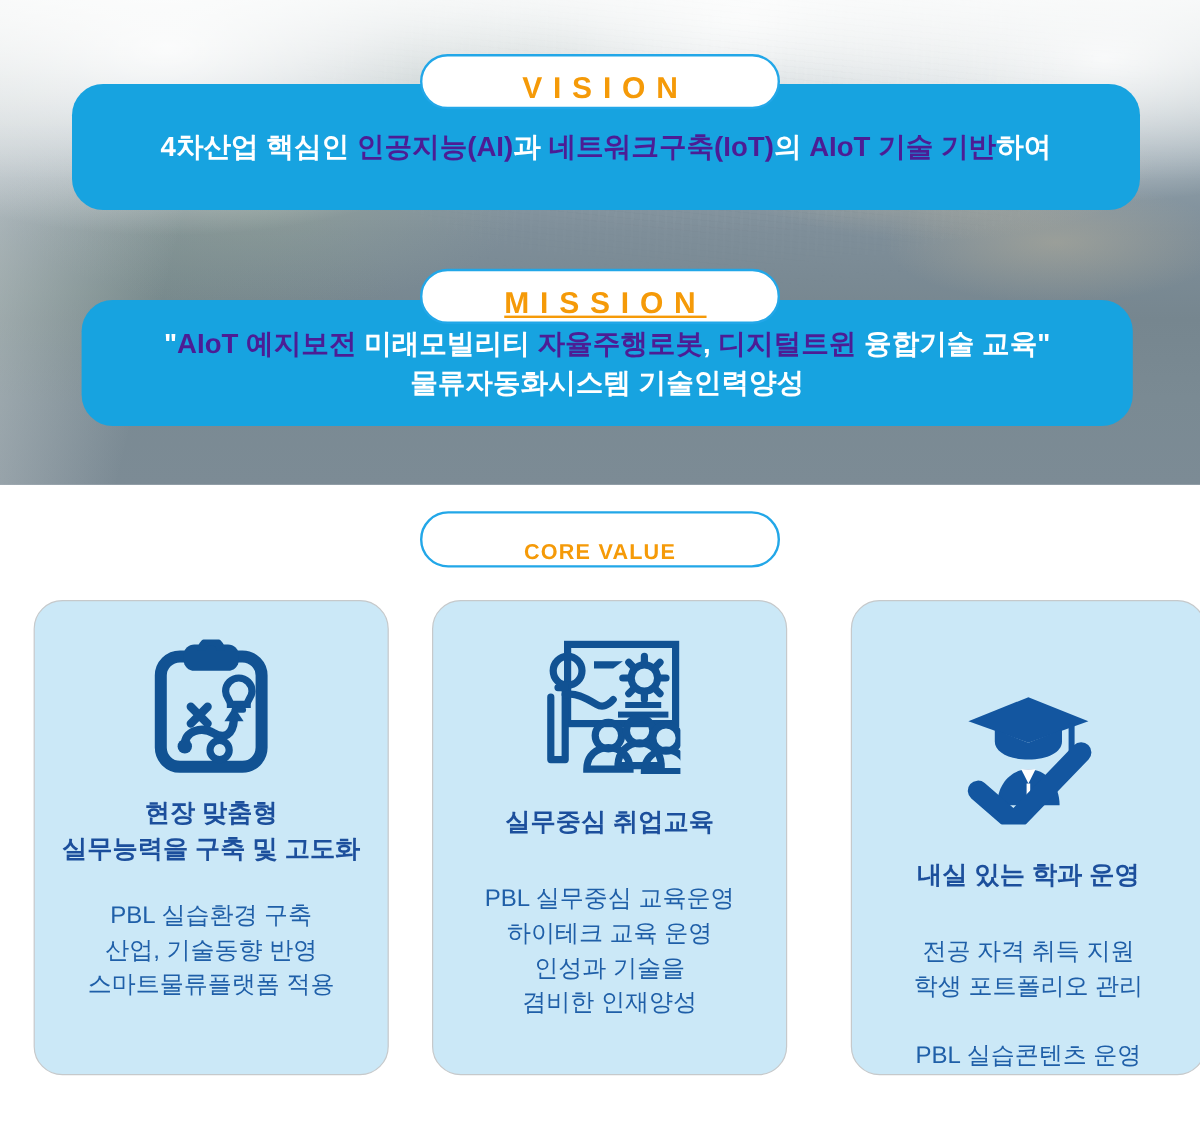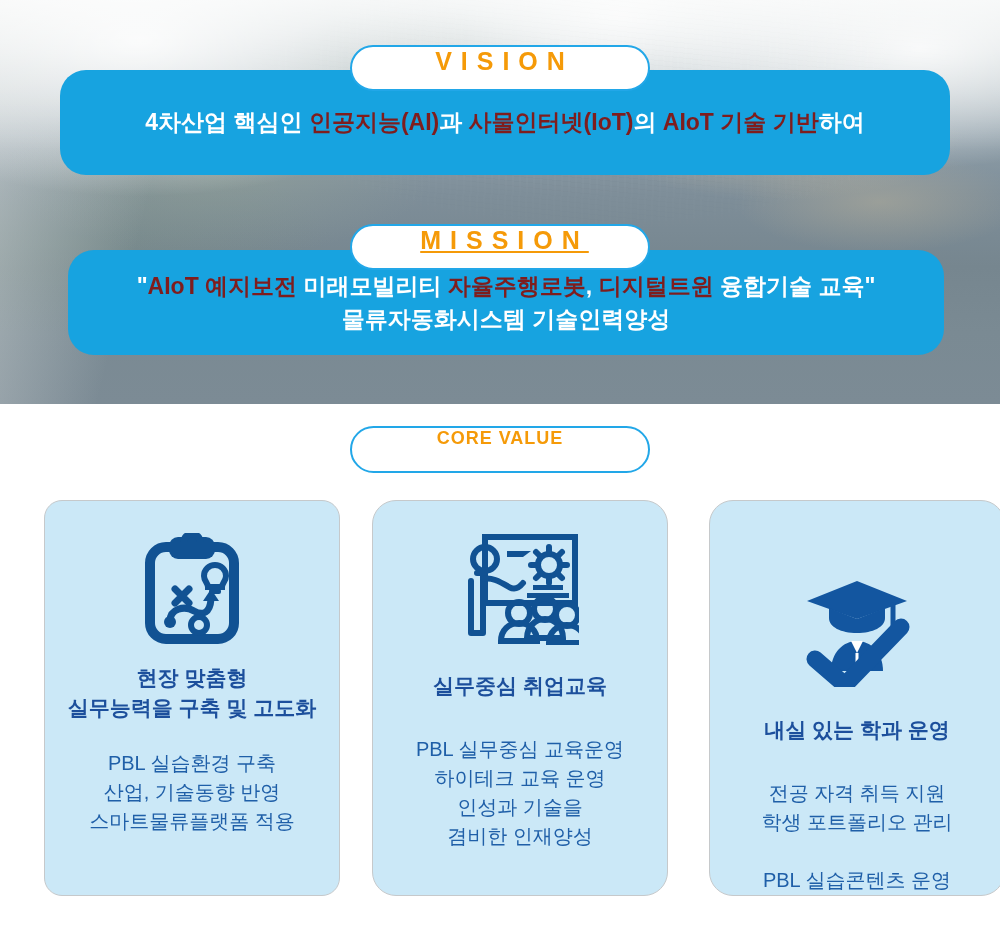--- a/index.html
+++ b/index.html
@@ -71,21 +71,21 @@
     position: absolute;
     left: 0; top: 0; right: 0;
     height: 150px;
     background: linear-gradient(180deg, rgba(255,255,255,.72) 0%, rgba(255,255,255,.34) 45%, rgba(255,255,255,0) 100%);
   }
 
   
   .pill {
     position: absolute;
     display: flex;
-    align-items: flex-start;
+    align-items: flex-end;
     justify-content: center;
     background: #ffffff;
     border: 2px solid #22a7e8;
     border-radius: 40px;
     color: #f59a08;
     font-weight: bold;
     z-index: 5;
   }
   .pill-vision {
     left: 350px; top: 45px;
@@ -130,43 +130,43 @@
     left: 68px; top: 250px;
     width: 876px; height: 105px;
   }
   .panel .line {
     font-size: 23px;
     font-weight: bold;
     line-height: 33px;
     white-space: nowrap;
     text-align: center;
   }
-  .hl { color: #7f1d1d; }
+  .hl { color: #4c1d95; }
 
   
   .cards {
     position: absolute;
     left: 0; top: 500px;
     width: 1000px;
     height: 396px;
   }
   .card {
     position: absolute;
     top: 0;
     width: 296px;
     height: 396px;
     background: #cbe8f7;
     border: 1px solid #c6c9cb;
     border-radius: 24px;
     display: flex;
     flex-direction: column;
     align-items: center;
   }
-  .card-1 { left: 44px; border-radius: 18px; }
-  .card-2 { left: 372px; align-items: center; }
+  .card-1 { left: 28px; }
+  .card-2 { left: 360px; align-items: center; }
   .card-3 { left: 709px; justify-content: flex-end; }
 
   .card-icon {
     margin-top: 28px;
     height: 120px;
     display: flex;
     align-items: center;
     justify-content: center;
   }
   .card-title {
@@ -194,21 +194,21 @@
 
 <div id="root">
 
   <div class="hero">
     <div class="hero-photo"></div>
     <div class="hero-texture"></div>
     <div class="hero-haze"></div>
   </div>
 
   <div class="panel panel-vision">
-    <div class="line"><span>4차산업 핵심인 </span><span class="hl">인공지능(AI)</span><span>과 </span><span class="hl">사물인터넷(IoT)</span><span>의 </span><span class="hl">AIoT 기술 기반</span><span>하여</span></div>
+    <div class="line"><span>4차산업 핵심인 </span><span class="hl">인공지능(AI)</span><span>과 </span><span class="hl">네트워크구축(IoT)</span><span>의 </span><span class="hl">AIoT 기술 기반</span><span>하여</span></div>
   </div>
   <div class="pill pill-vision">
     <span>VISION</span>
   </div>
 
   <div class="panel panel-mission">
     <div class="line"><span>"</span><span class="hl">AIoT 예지보전</span><span> 미래모빌리티 </span><span class="hl">자율주행로봇</span><span>, </span><span class="hl">디지털트윈</span><span> 융합기술 교육"</span></div>
     <div class="line"><span>물류자동화시스템 기술인력양성</span></div>
   </div>
   <div class="pill pill-mission">

